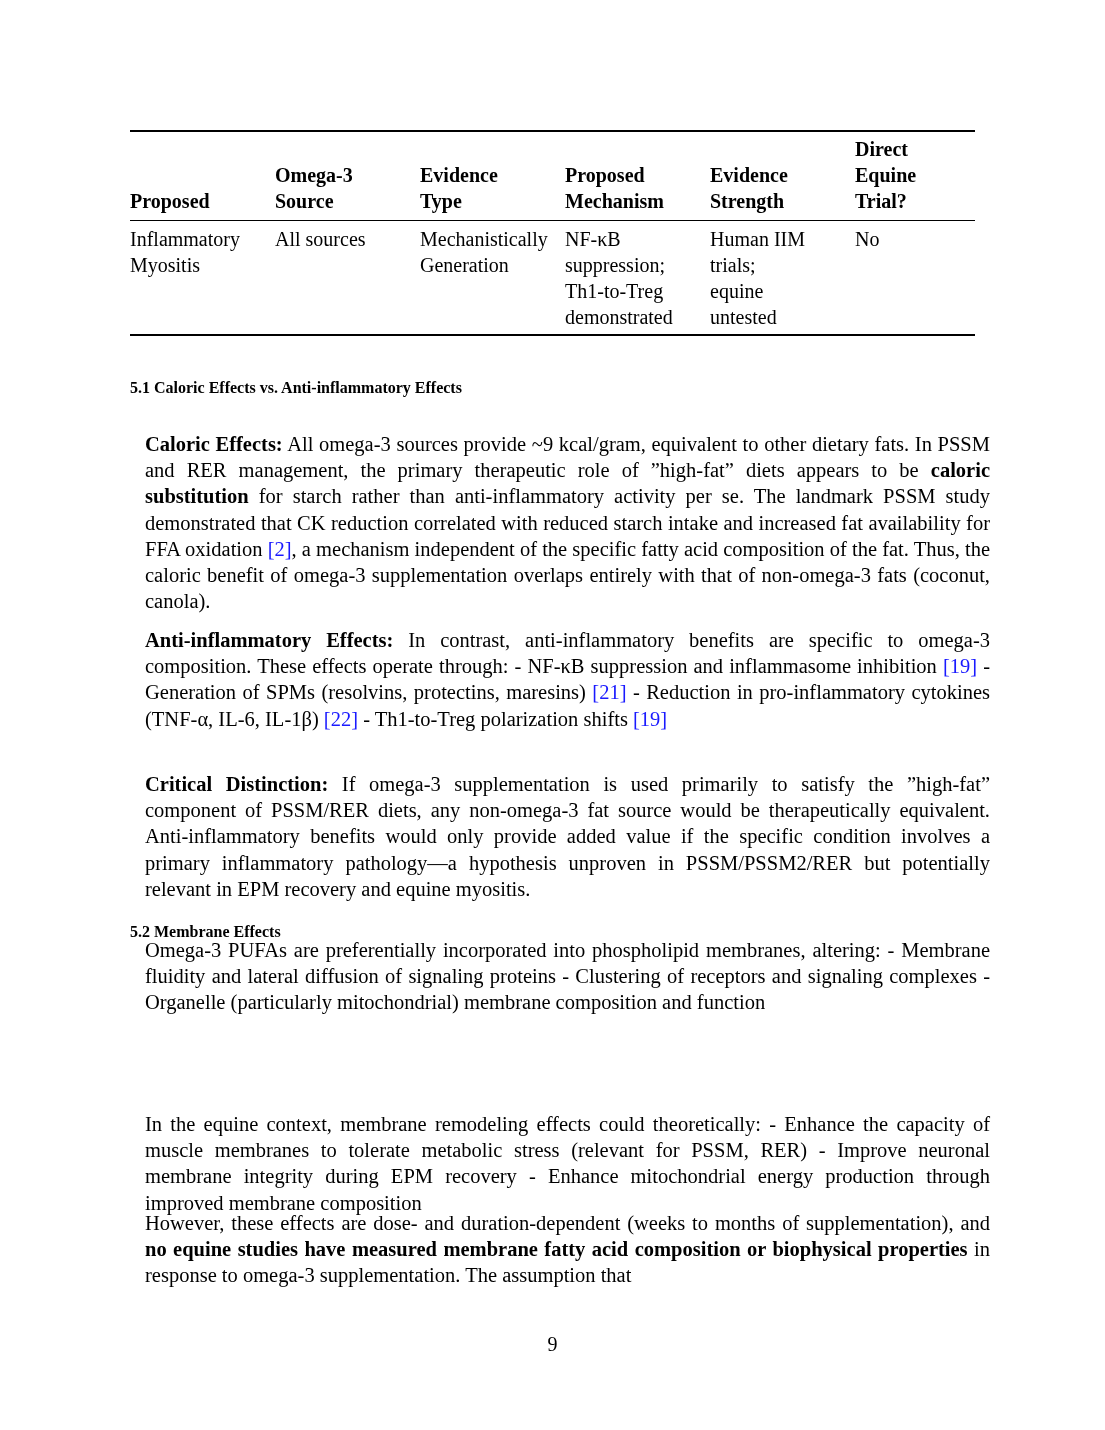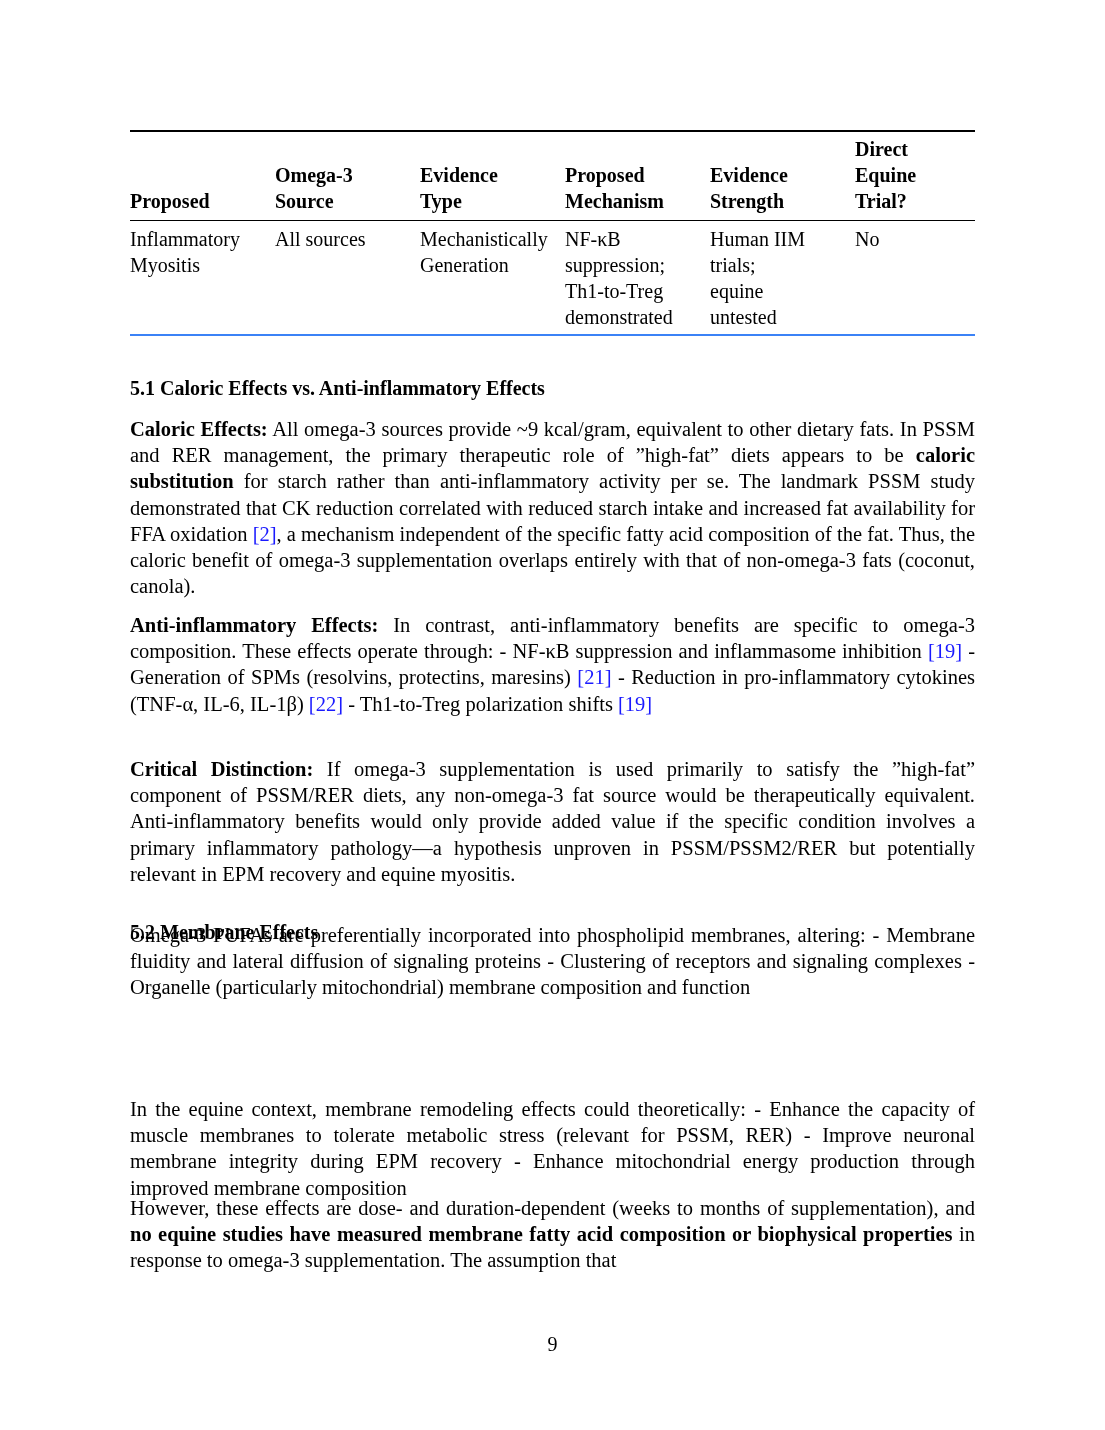--- a/index.html
+++ b/index.html
@@ -2,28 +2,28 @@
 <html><head>
 <meta charset="utf-8">
 <style>
   html, body { margin: 0; padding: 0; background: #ffffff; }
   body { width: 1105px; height: 1430px; position: relative; overflow: hidden;
          font-family: "DejaVu Serif", "Liberation Serif", serif; color: #000; }
   .page { position: absolute; left: 130px; top: 130px; width: 845px; }
   table { width: 845px; border-collapse: collapse; font-size: 20px; line-height: 26px; table-layout: fixed;
           font-family: "Liberation Serif", serif; }
   thead tr { border-top: 2px solid #000; border-bottom: 1px solid #000; }
-  tbody tr { border-bottom: 2px solid #3b82f6; }
+  tbody tr { border-bottom: 2px solid #000000; }
   th { text-align: left; vertical-align: bottom; font-weight: bold; padding: 4px 0 6px 0; }
   td { text-align: left; vertical-align: top; padding: 5px 0 4px 0; white-space: pre-line; }
   th { white-space: pre-line; }
   col.c { width: 145px; }
   .prose { font-family: "Liberation Serif", serif; font-size: 20.5px; line-height: 26.2px; }
-  h3 { font-size: 20px; font-weight: bold; margin: 0; position: absolute; font-family: "Liberation Serif", serif; }
-  p { margin: 0; text-align: justify; position: absolute; left: 0; width: 845px; }
+  h3 { font-size: 16px; font-weight: bold; margin: 0; position: absolute; font-family: "Liberation Serif", serif; }
+  p { margin: 15px; text-align: justify; position: absolute; left: 0; width: 845px; }
   .cite { color: #1a1aff; }
   b { font-weight: bold; }
   .pagenum { position: absolute; top: 1333px; left: 0; width: 1105px; text-align: center;
              font-family: "Liberation Serif", serif; font-size: 20px; }
 </style>
 </head>
 <body>
 
 <div class="page">
   <table>

